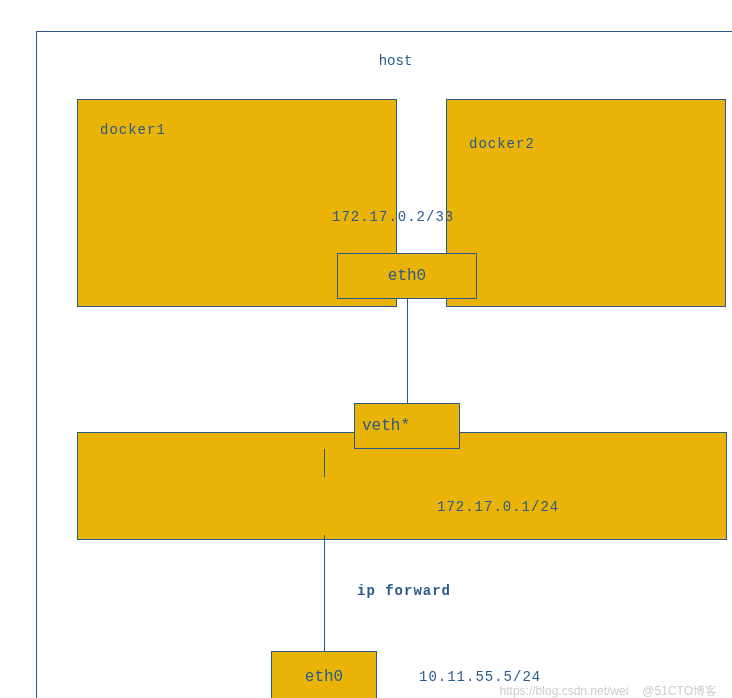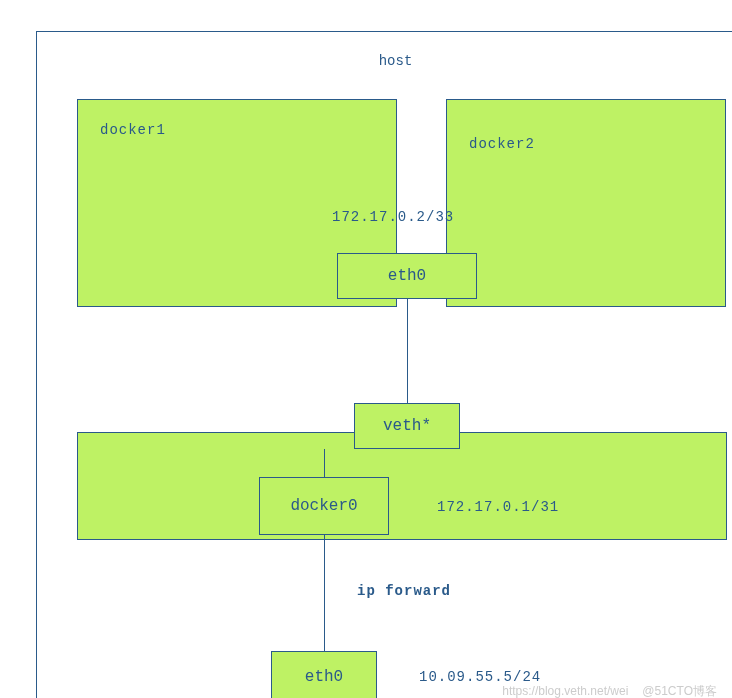--- a/index.html
+++ b/index.html
@@ -26,21 +26,21 @@
     .host-label {
       position: absolute;
       left: 50%;
       top: 14px;
       transform: translateX(-50%);
       font-size: 14px;
     }
     .box {
       position: absolute;
       border: 1px solid #2a5a8a;
-      background: #bef264;
+      background: #eab308;
     }
     .label {
       position: absolute;
       font-size: 14px;
       letter-spacing: 1px;
     }
     
     .docker1 {
       left: 33px;
       top: 60px;
@@ -90,21 +90,21 @@
       background: #2a5a8a;
     }
     
     .veth {
       left: 310px;
       top: 364px;
       width: 106px;
       height: 46px;
       display: flex;
       align-items: center;
-      justify-content: center;
+      justify-content: flex-start;
       z-index: 2;
     }
     
     .net-lower {
       left: 33px;
       top: 393px;
       width: 650px;
       height: 108px;
     }
     
@@ -195,32 +195,29 @@
   <div class="vline1"></div>
 
   <div class="box veth">
     <span>veth*</span>
   </div>
 
   <div class="box net-lower"></div>
 
   <div class="vline2"></div>
 
-  <div class="box docker0">
-    <span>docker0</span>
-  </div>
-
-  <div class="label ip-docker0">172.17.0.1/31</div>
+
+  <div class="label ip-docker0">172.17.0.1/24</div>
 
   <div class="vline3"></div>
 
   <div class="label ipforward">ip forward</div>
 
   <div class="box eth0-bottom">
     <span>eth0</span>
   </div>
 
-  <div class="label ip-eth0-bottom">10.09.55.5/24</div>
+  <div class="label ip-eth0-bottom">10.11.55.5/24</div>
 </div>
 
 <div class="watermark">
-  <span>https://blog.veth.net/wei</span><span>@51CTO博客</span>
+  <span>https://blog.csdn.net/wei</span><span>@51CTO博客</span>
 </div>
 
 </body></html>

